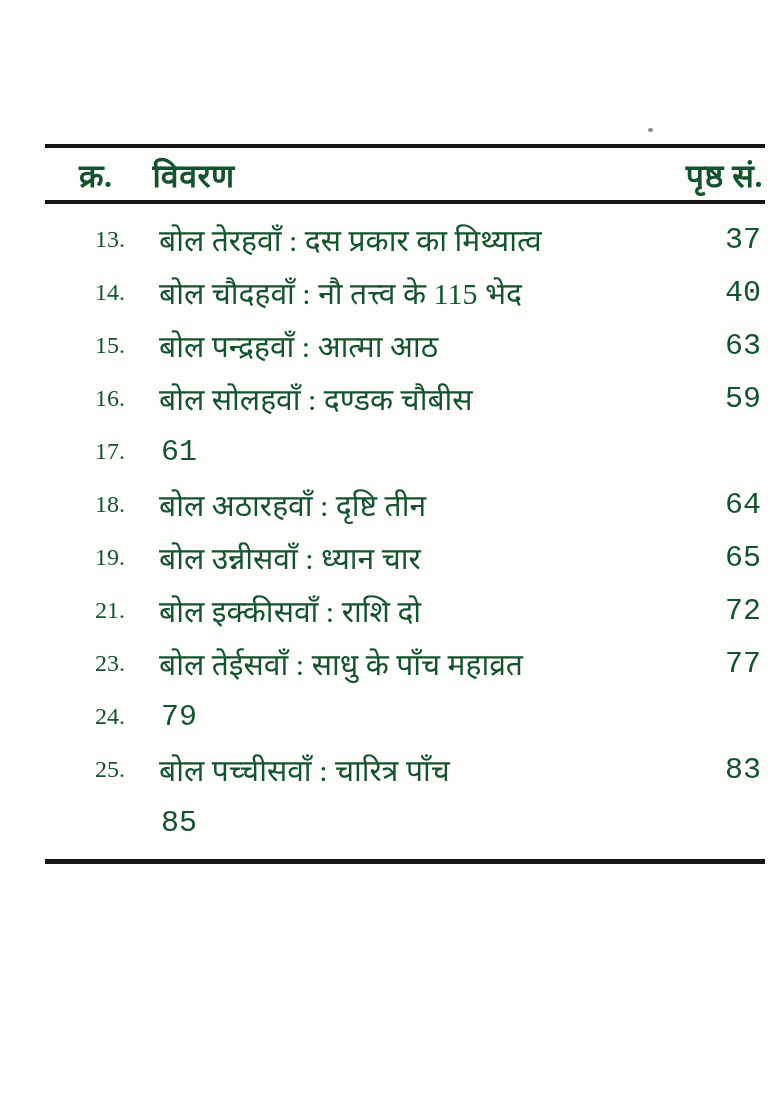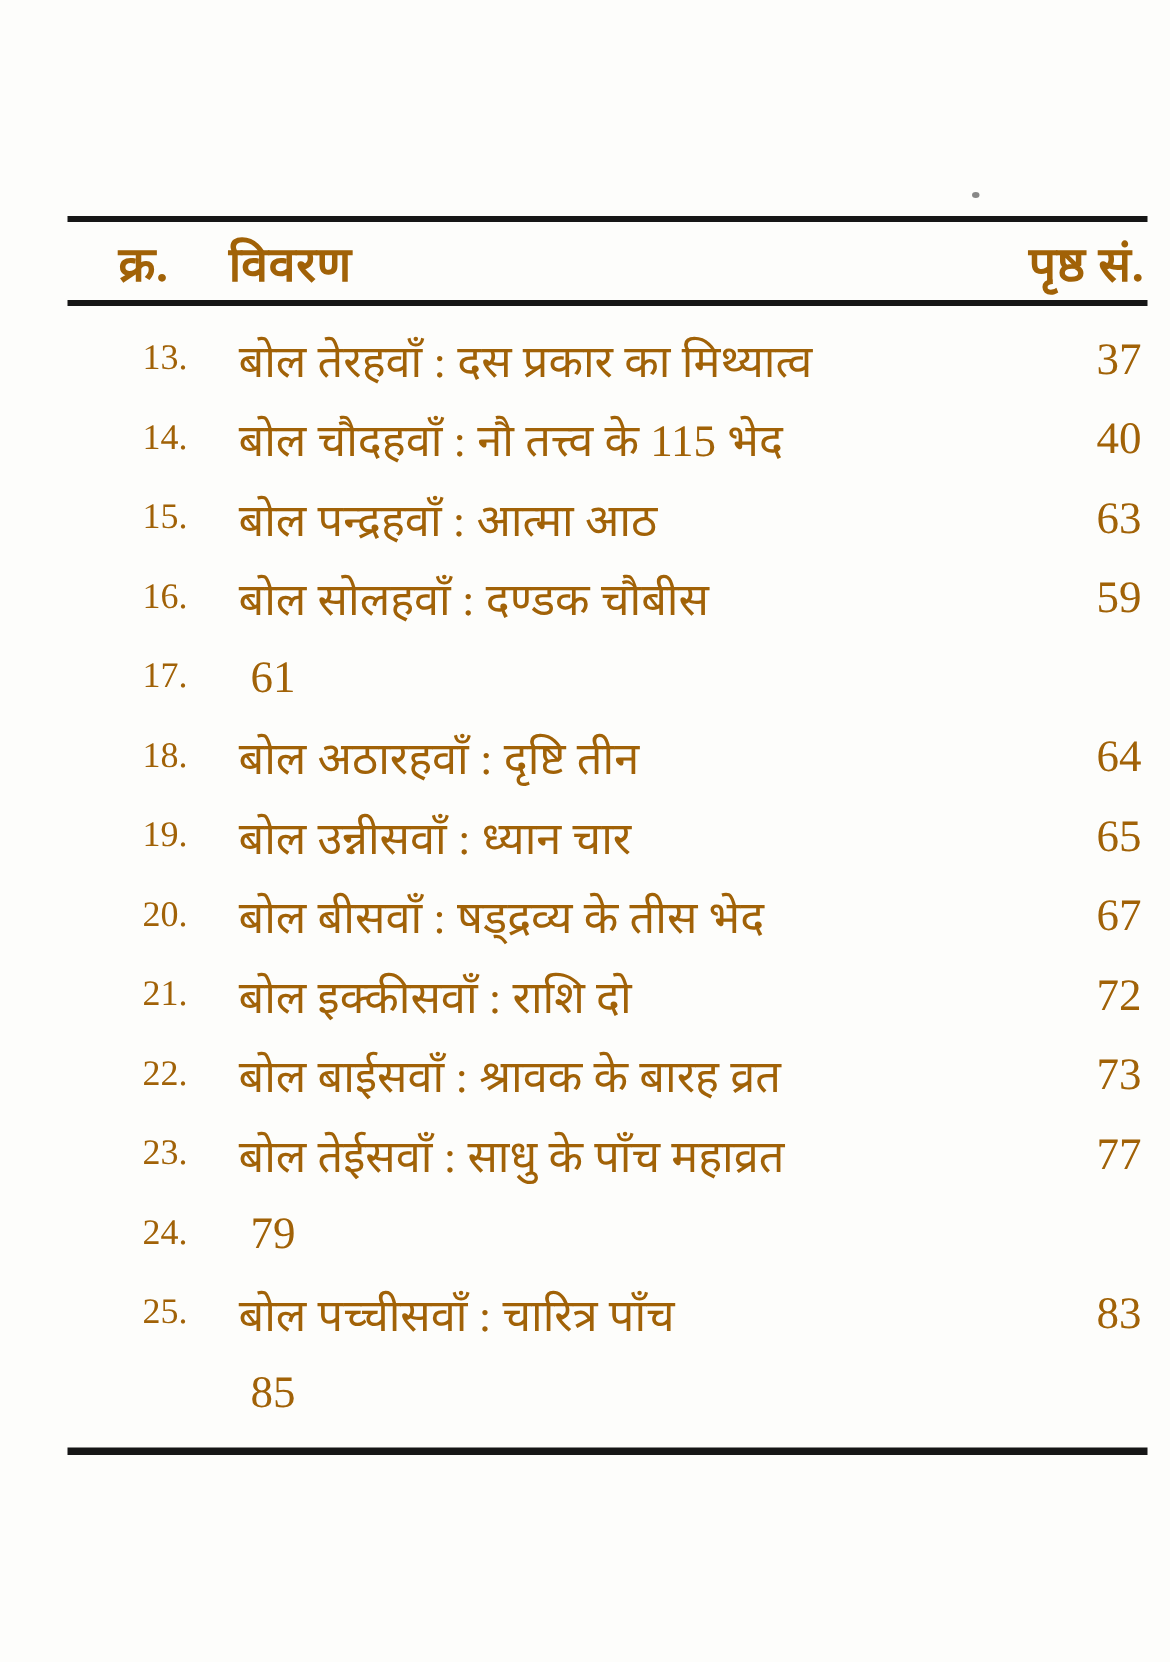--- a/index.html
+++ b/index.html
@@ -3,21 +3,21 @@
 <meta charset="utf-8">
 <style>
   html, body { margin: 0; padding: 0; background: #ffffff; }
   .page {
     position: relative;
     width: 780px;
     height: 1108px;
     background: #fdfdfb;
     overflow: hidden;
     font-family: "Liberation Serif", "DejaVu Serif", serif;
-    color: #a16207;
+    color: #14532d;
   }
   .toc {
     position: absolute;
     left: 45px;
     right: 15px;
     top: 144px;
   }
   .header-row {
     display: flex;
     align-items: center;
@@ -49,20 +49,21 @@
     flex: 1 1 auto;
     white-space: nowrap;
     overflow: hidden;
   }
   .cell-page {
     flex: 0 0 auto;
     min-width: 72px;
     text-align: right;
     font-size: 30px;
     margin-right: 4px;
+    font-family: Liberation Mono, monospace;
   }
   .bottom-rule {
     border-top: 5px solid #161616;
     height: 0;
   }
   .speck {
     position: absolute;
     width: 5px;
     height: 4px;
     border-radius: 50%;
@@ -118,37 +119,27 @@
     <span class="cell-desc">बोल अठारहवाँ : दृष्टि तीन</span>
     <span class="cell-page">64</span>
   </div>
 
   <div class="row">
     <span class="cell-serial">19.</span>
     <span class="cell-desc">बोल उन्नीसवाँ : ध्यान चार</span>
     <span class="cell-page">65</span>
   </div>
 
-  <div class="row">
-    <span class="cell-serial">20.</span>
-    <span class="cell-desc">बोल बीसवाँ : षड्द्रव्य के तीस भेद</span>
-    <span class="cell-page">67</span>
-  </div>
 
   <div class="row">
     <span class="cell-serial">21.</span>
     <span class="cell-desc">बोल इक्कीसवाँ : राशि दो</span>
     <span class="cell-page">72</span>
   </div>
 
-  <div class="row">
-    <span class="cell-serial">22.</span>
-    <span class="cell-desc">बोल बाईसवाँ : श्रावक के बारह व्रत</span>
-    <span class="cell-page">73</span>
-  </div>
 
   <div class="row">
     <span class="cell-serial">23.</span>
     <span class="cell-desc">बोल तेईसवाँ : साधु के पाँच महाव्रत</span>
     <span class="cell-page">77</span>
   </div>
 
   <div class="row">
     <span class="cell-serial">24.</span>
     <span class="cell-page">79</span>

